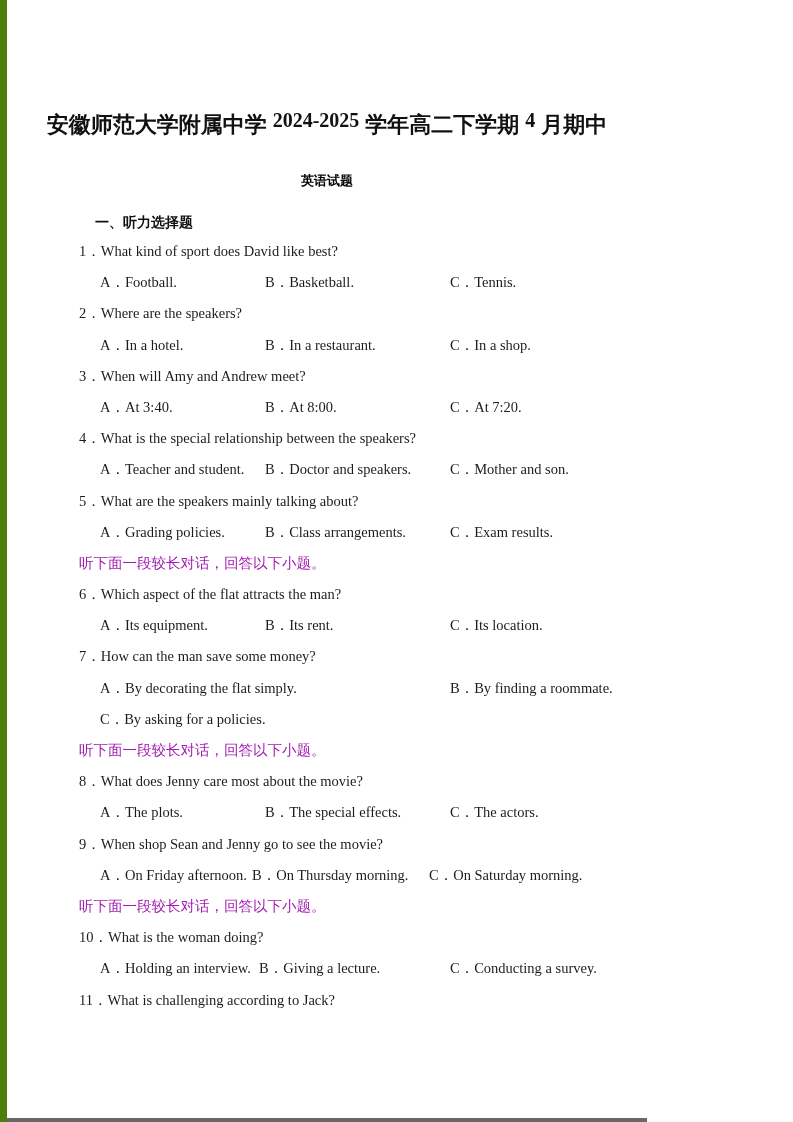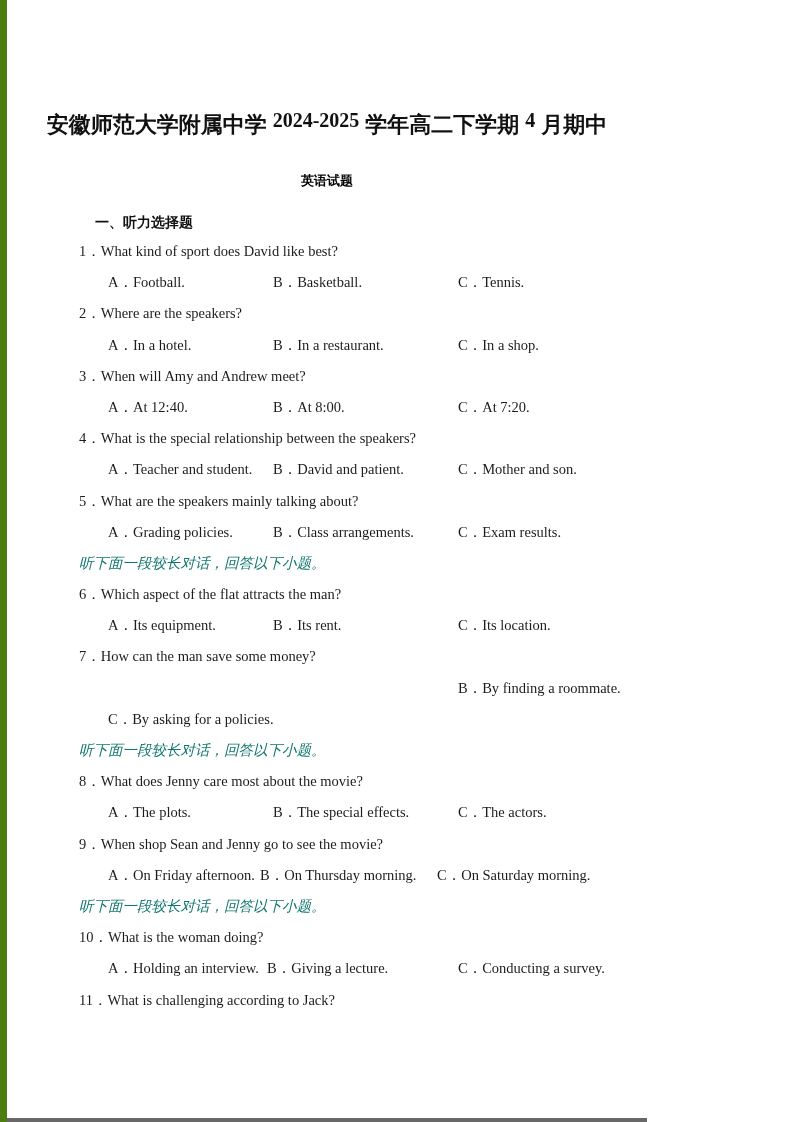--- a/index.html
+++ b/index.html
@@ -60,29 +60,29 @@
     left: 72px;
     width: 650px;
     font-size: 14.5px;
   }
   .line {
     position: relative;
     height: 31.2px;
     line-height: 31.2px;
     white-space: nowrap;
   }
-  .opt { position: absolute; top: 0; margin-left: 8px; }
+  .opt { position: absolute; top: 0; }
   .opt-a { left: 21px; }
   .opt-b { left: 186px; text-align: right; }
   .opt-c { left: 371px; }
   .opt-b-far { left: 371px; }   
   .opt-b-q9 { left: 173px; }
   .opt-c-q9 { left: 350px; }
   .opt-b-q10 { left: 180px; }
-  .instruction { color: #0f766e; font-style: italic; }
+  .instruction { color: #a21caf; }
   .bottom-edge {
     position: absolute;
     left: 0;
     bottom: 0;
     width: 100%;
     height: 4px;
     background: #686868;
   }
 </style>
 </head>
@@ -107,29 +107,29 @@
 
     <div class="line"><span>2．</span><span>Where are the speakers?</span></div>
     <div class="line">
       <span class="opt opt-a"><span>A．</span><span>In a hotel.</span></span>
       <span class="opt opt-b"><span>B．</span><span>In a restaurant.</span></span>
       <span class="opt opt-c"><span>C．</span><span>In a shop.</span></span>
     </div>
 
     <div class="line"><span>3．</span><span>When will Amy and Andrew meet?</span></div>
     <div class="line">
-      <span class="opt opt-a"><span>A．</span><span>At 12:40.</span></span>
+      <span class="opt opt-a"><span>A．</span><span>At 3:40.</span></span>
       <span class="opt opt-b"><span>B．</span><span>At 8:00.</span></span>
       <span class="opt opt-c"><span>C．</span><span>At 7:20.</span></span>
     </div>
 
     <div class="line"><span>4．</span><span>What is the special relationship between the speakers?</span></div>
     <div class="line">
       <span class="opt opt-a"><span>A．</span><span>Teacher and student.</span></span>
-      <span class="opt opt-b"><span>B．</span><span>David and patient.</span></span>
+      <span class="opt opt-b"><span>B．</span><span>Doctor and speakers.</span></span>
       <span class="opt opt-c"><span>C．</span><span>Mother and son.</span></span>
     </div>
 
     <div class="line"><span>5．</span><span>What are the speakers mainly talking about?</span></div>
     <div class="line">
       <span class="opt opt-b"><span>B．</span><span>Class arrangements.</span></span>
       <span class="opt opt-a"><span>A．</span><span>Grading policies.</span></span>
       <span class="opt opt-c"><span>C．</span><span>Exam results.</span></span>
     </div>
 
@@ -137,20 +137,21 @@
 
     <div class="line"><span>6．</span><span>Which aspect of the flat attracts the man?</span></div>
     <div class="line">
       <span class="opt opt-a"><span>A．</span><span>Its equipment.</span></span>
       <span class="opt opt-b"><span>B．</span><span>Its rent.</span></span>
       <span class="opt opt-c"><span>C．</span><span>Its location.</span></span>
     </div>
 
     <div class="line"><span>7．</span><span>How can the man save some money?</span></div>
     <div class="line">
+      <span class="opt opt-a"><span>A．</span><span>By decorating the flat simply.</span></span>
       <span class="opt opt-b-far"><span>B．</span><span>By finding a roommate.</span></span>
     </div>
     <div class="line">
       <span class="opt opt-a"><span>C．</span><span>By asking for a policies.</span></span>
     </div>
 
     <div class="line instruction">听下面一段较长对话，回答以下小题。</div>
 
     <div class="line"><span>8．</span><span>What does Jenny care most about the movie?</span></div>
     <div class="line">

